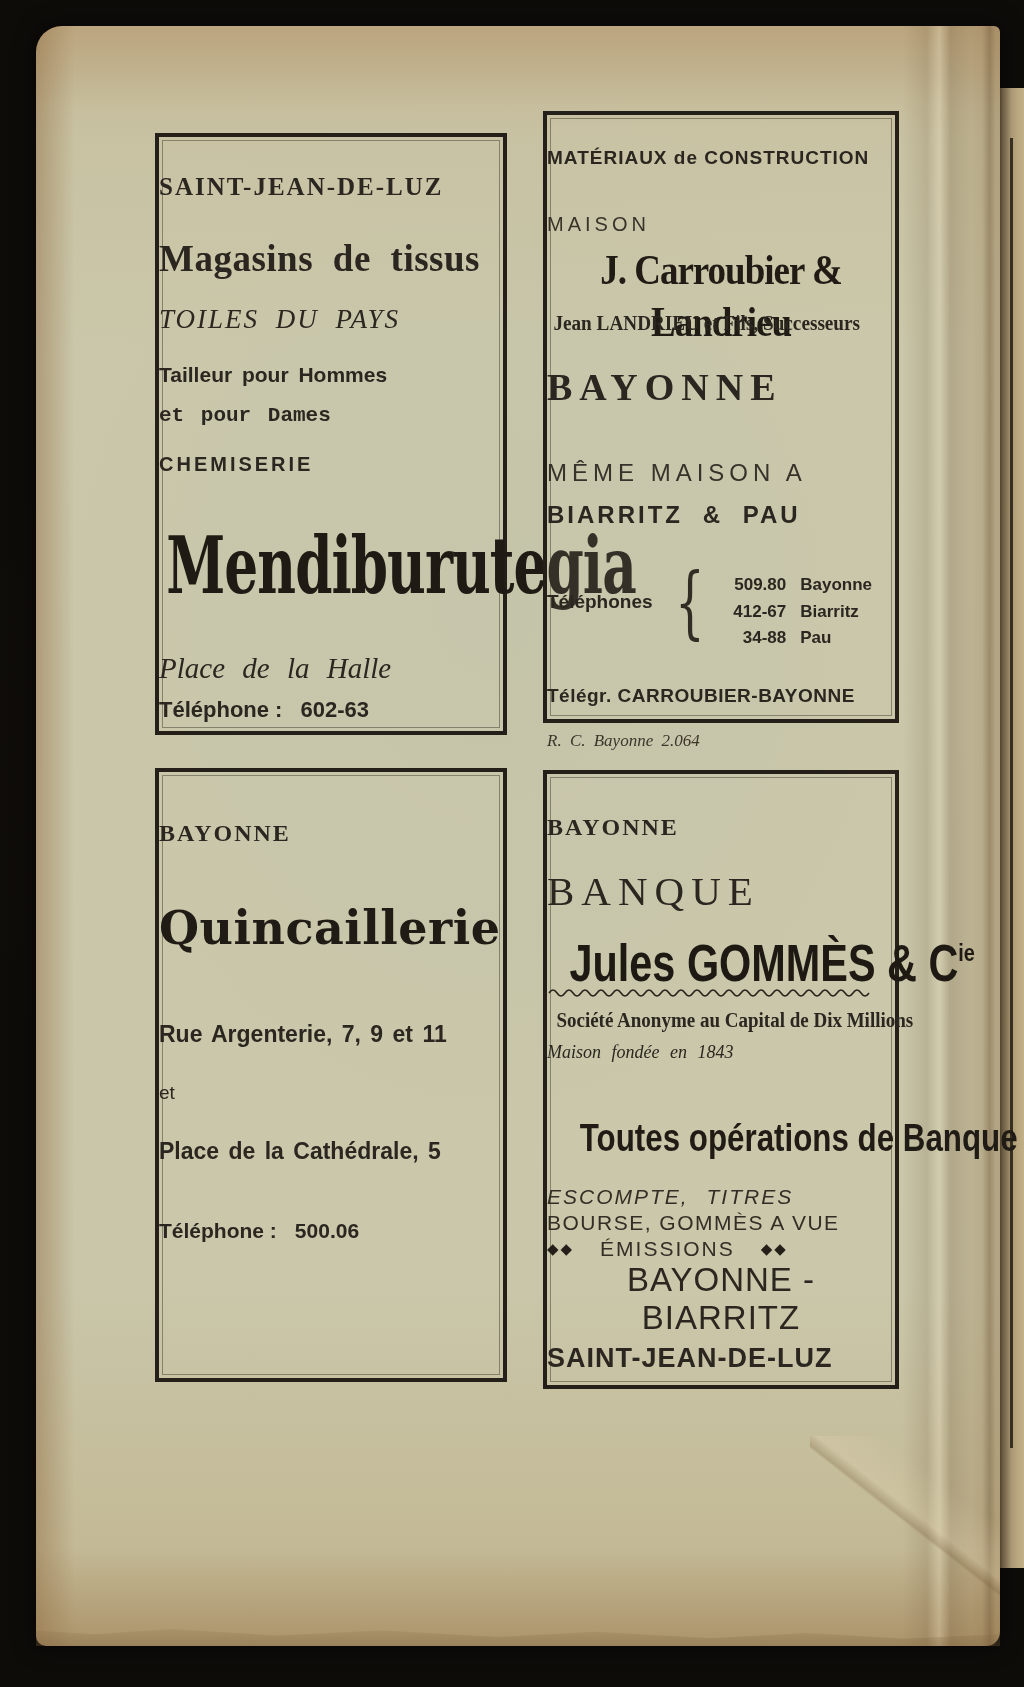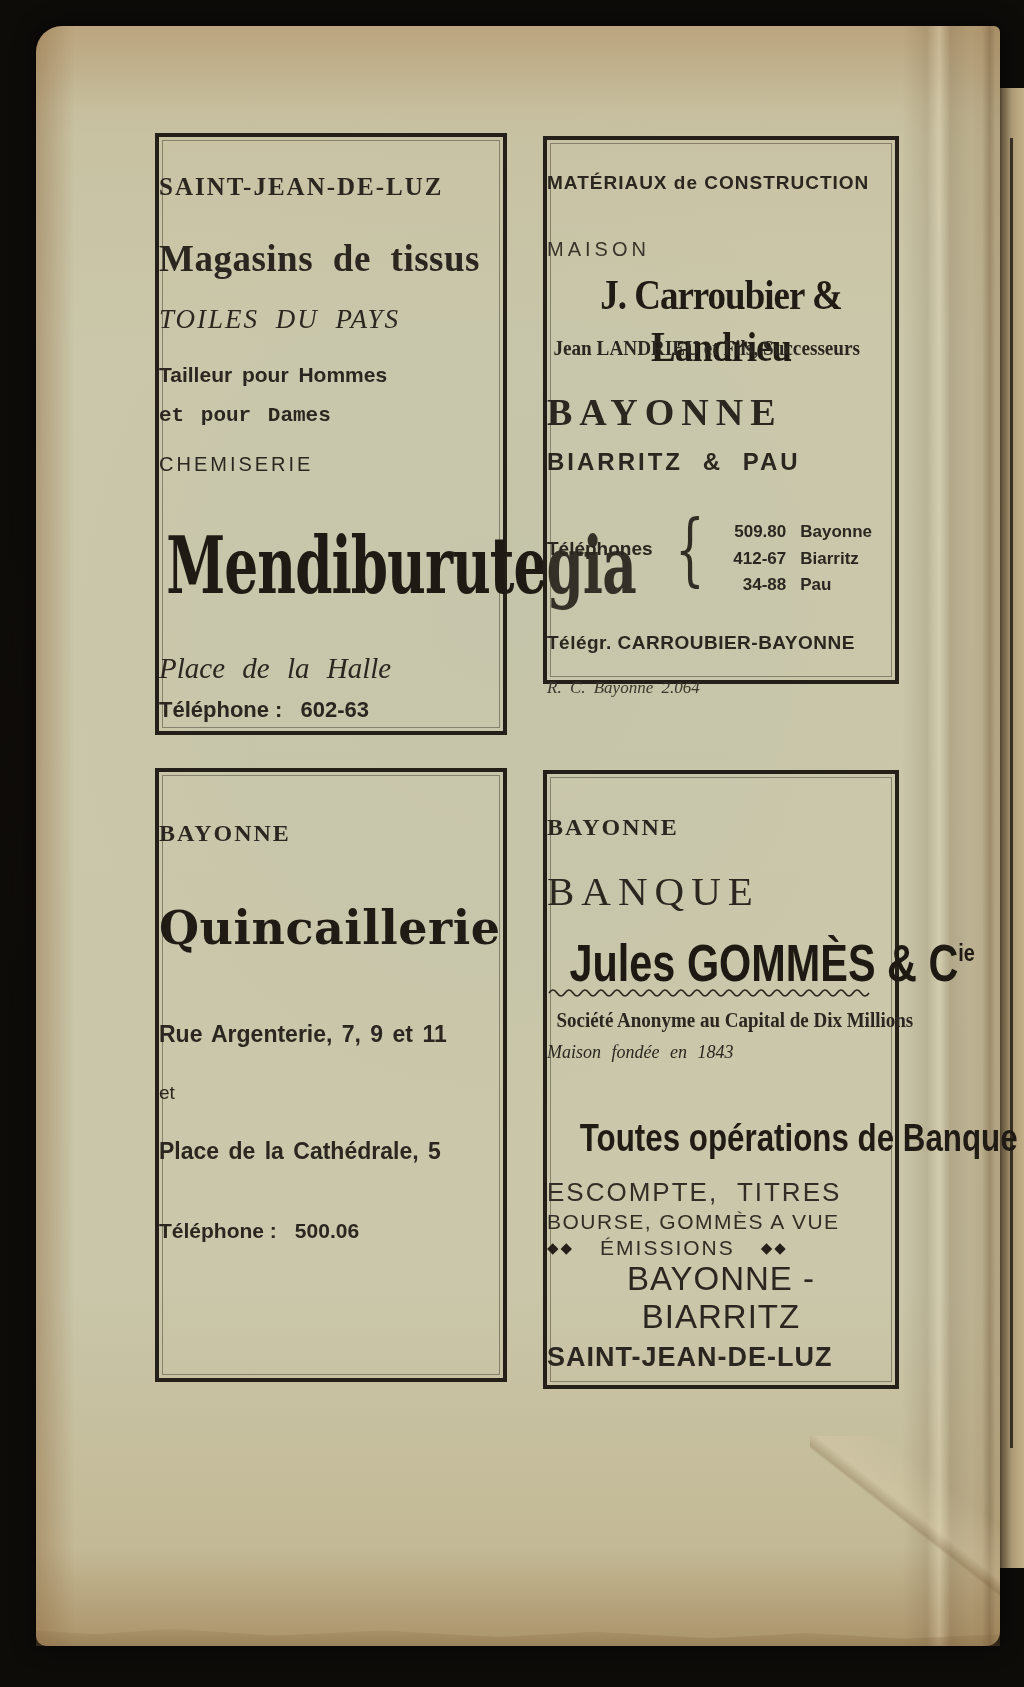--- a/index.html
+++ b/index.html
@@ -62,35 +62,35 @@
     border:4px solid #241f18;
     background:rgba(210,208,184,0.12);
     box-sizing:border-box;
     text-align:center;
   }
   .ad .inner-rule{
     position:absolute;inset:3px;border:1px solid rgba(52,46,34,0.45);
     pointer-events:none;
   }
   .ad-mendiburutegia{left:119px;top:107px;width:352px;height:602px;}
-  .ad-carroubier{left:507px;top:110px;width:356px;height:548px;}
+  .ad-carroubier{left:507px;top:85px;width:356px;height:612px;}
   .ad-soulard{left:119px;top:742px;width:352px;height:614px;}
   .ad-gommes{left:507px;top:744px;width:356px;height:619px;}
   .ad .content{position:relative;width:100%;height:100%;display:flex;flex-direction:column;align-items:flex-start;}
 
   .serif{font-family:"Liberation Serif","DejaVu Serif",serif;}
   .dserif{font-family:"DejaVu Serif",serif;}
 
   
   .m-city{margin-top:36px;font-size:25px;letter-spacing:2px;font-weight:600;}
   .m-headline{margin-top:36px;font-size:37px;font-weight:700;word-spacing:10px;letter-spacing:0.5px;}
   .m-sub{margin-top:24px;font-size:27px;font-style:italic;letter-spacing:2px;word-spacing:8px;}
   .m-svc1{margin-top:28px;font-size:21px;font-weight:700;word-spacing:4px;}
   .m-svc2{margin-top:17px;font-size:21px;font-weight:700;word-spacing:4px;font-family:Liberation Mono, monospace;}
-  .m-svc3{margin-top:26px;font-size:20px;font-weight:400;letter-spacing:3px;}
+  .m-svc3{margin-top:26px;font-size:20px;font-weight:700;letter-spacing:3px;}
   .m-brand{
     margin-top:46px;font-size:55px;font-weight:700;letter-spacing:-1px;
     line-height:88px;height:88px;
     transform:scaleY(1.42) scaleX(0.97);transform-origin:center;
     color:#1f1b14;
   }
   .m-addr{margin-top:42px;font-size:29px;font-style:italic;word-spacing:10px;}
   .m-phone{margin-top:12px;font-size:22px;font-weight:700;display:flex;gap:18px;}
 
   
@@ -122,21 +122,21 @@
 
   
   .g-city{margin-top:40px;font-size:24px;letter-spacing:2px;font-weight:600;}
   .g-cat{margin-top:26px;font-size:41px;letter-spacing:7px;font-weight:500;}
   .g-brand{margin-top:12px;font-size:46px;font-weight:700;line-height:52px;height:52px;transform:scale(0.9,1.12);color:#1e1a13;white-space:nowrap;}
   .g-brand sup{font-size:0.48em;vertical-align:18px;letter-spacing:0;}
   .g-wave{margin-top:8px;}
   .g-capital{margin-top:12px;font-size:20px;font-weight:700;transform:scaleX(0.95);white-space:nowrap;}
   .g-founded{margin-top:10px;font-size:18px;font-style:italic;word-spacing:6px;}
   .g-tagline{margin-top:54px;font-size:36px;font-weight:700;line-height:42px;height:42px;transform:scale(0.87,1.06);color:#201c15;white-space:nowrap;}
-  .g-line1{margin-top:18px;font-size:26px;letter-spacing:2px;word-spacing:10px;font-weight:400;color:#332e25;}
+  .g-line1{margin-top:26px;font-size:21px;letter-spacing:2px;word-spacing:10px;font-weight:400;color:#332e25;font-style:italic;}
   .g-line2{margin-top:2px;font-size:21px;letter-spacing:1.5px;font-weight:400;color:#332e25;}
   .g-line3{margin-top:2px;font-size:21px;letter-spacing:2px;font-weight:400;color:#332e25;display:flex;align-items:center;gap:26px;}
   .g-diamonds{font-size:15px;letter-spacing:2px;color:#241f18;}
   .g-loc1{font-size:33px;font-weight:400;letter-spacing:1px;}
   .g-loc2{margin-top:6px;font-size:27px;font-weight:700;letter-spacing:1px;}
 </style>
 </head>
 <body>
 
 <div class="adjacent-page">
@@ -168,20 +168,21 @@
   </div>
 
   <div class="ad ad-carroubier">
     <div class="inner-rule"></div>
     <div class="content">
       <div class="c-header">MATÉRIAUX de CONSTRUCTION</div>
       <div class="c-maison">MAISON</div>
       <div class="serif c-brand">J. Carroubier &amp; Landrieu</div>
       <div class="serif c-succ">Jean LANDRIEU et Fils, Successeurs</div>
       <div class="serif c-city">BAYONNE</div>
+      <div class="c-branch1">MÊME MAISON A</div>
       <div class="c-branch2">BIARRITZ &amp; PAU</div>
       <div class="c-phones">
         <span class="c-phlabel">Téléphones</span>
         <span class="c-brace">{</span>
         <span class="c-phlist">
           <span class="c-phline">
             <span class="c-phnum">509.80</span>
             <span class="c-phcity">Bayonne</span>
           </span>
           <span class="c-phline">

